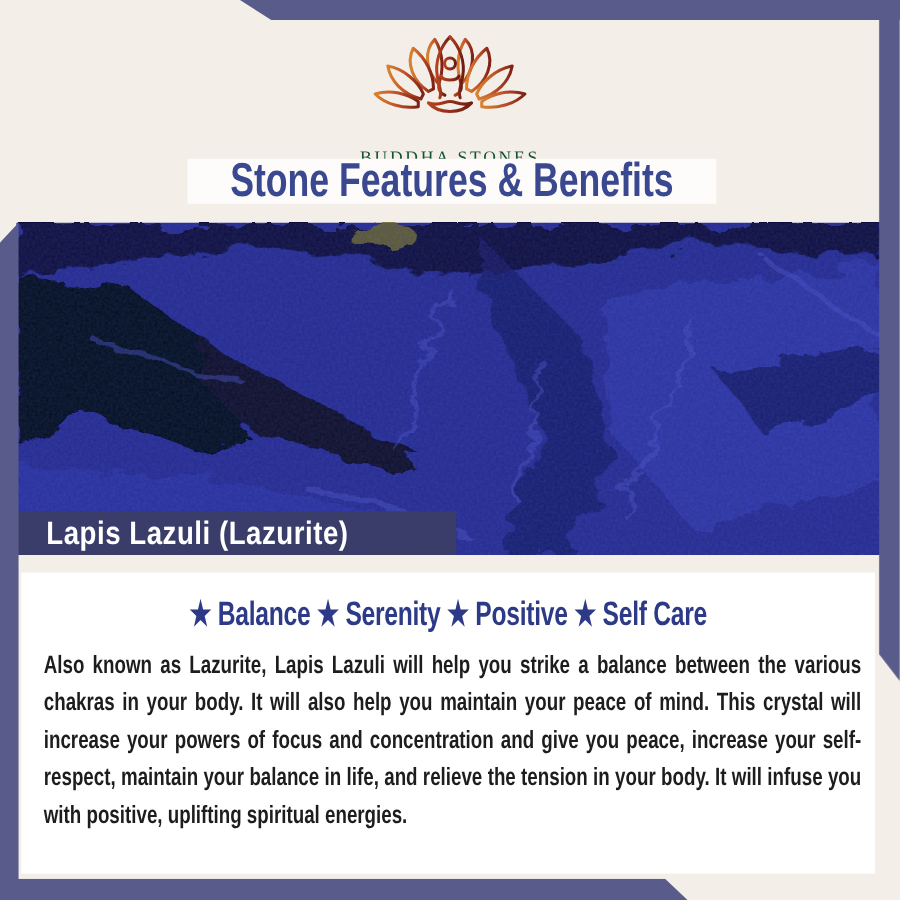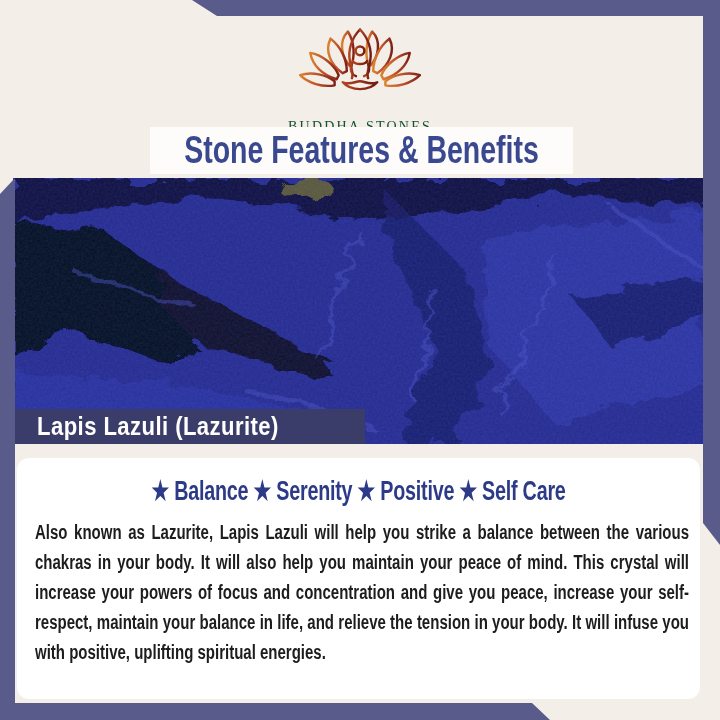--- a/index.html
+++ b/index.html
@@ -22,21 +22,21 @@
   }
   .lotus { width:132px; height:74px; }
   .brand-name {
     margin-top:19px;
     font-family:Liberation Serif, serif;
     font-size:14px; letter-spacing:2.2px; color:#14532d; white-space:nowrap;
   }
 
   
   .title-band {
-    position:absolute; left:150px; top:127px; width:423px; height:47px;
+    position:absolute; left:150px; top:127px; width:423px; height:36px;
     background:#fdfcfa; z-index:2;
     display:flex; align-items:center; justify-content:center;
   }
   .title-text {
     font-weight:bold; font-size:38px; color:#3a488f;
     transform:scaleX(.75); white-space:nowrap;
   }
 
   
   .rock { position:absolute; left:13px; top:178px; width:693px; height:266px; z-index:1; }
@@ -50,21 +50,21 @@
   }
   .banner-text {
     color:#ffffff; font-size:26px; font-weight:bold; margin-left:37px;
     transform:scaleX(.85); transform-origin:left center; white-space:nowrap;
     letter-spacing:.5px;
   }
 
   
   .card {
     position:absolute; left:17px; top:458px; width:683px; height:241px;
-    background:#ffffff; z-index:2;border-radius:12px;
+    background:#ffffff; z-index:2;
   }
   .features-row { margin-top:17px; display:flex; justify-content:center; }
   .features-text {
     font-size:27px; font-weight:bold; color:#2c3a87;
     transform:scaleX(.73); white-space:nowrap; letter-spacing:-0.3px;
   }
   .desc-wrap {
     margin:10px 0 0 18px; width:872px;
     transform:scaleX(.75); transform-origin:left top;
   }

